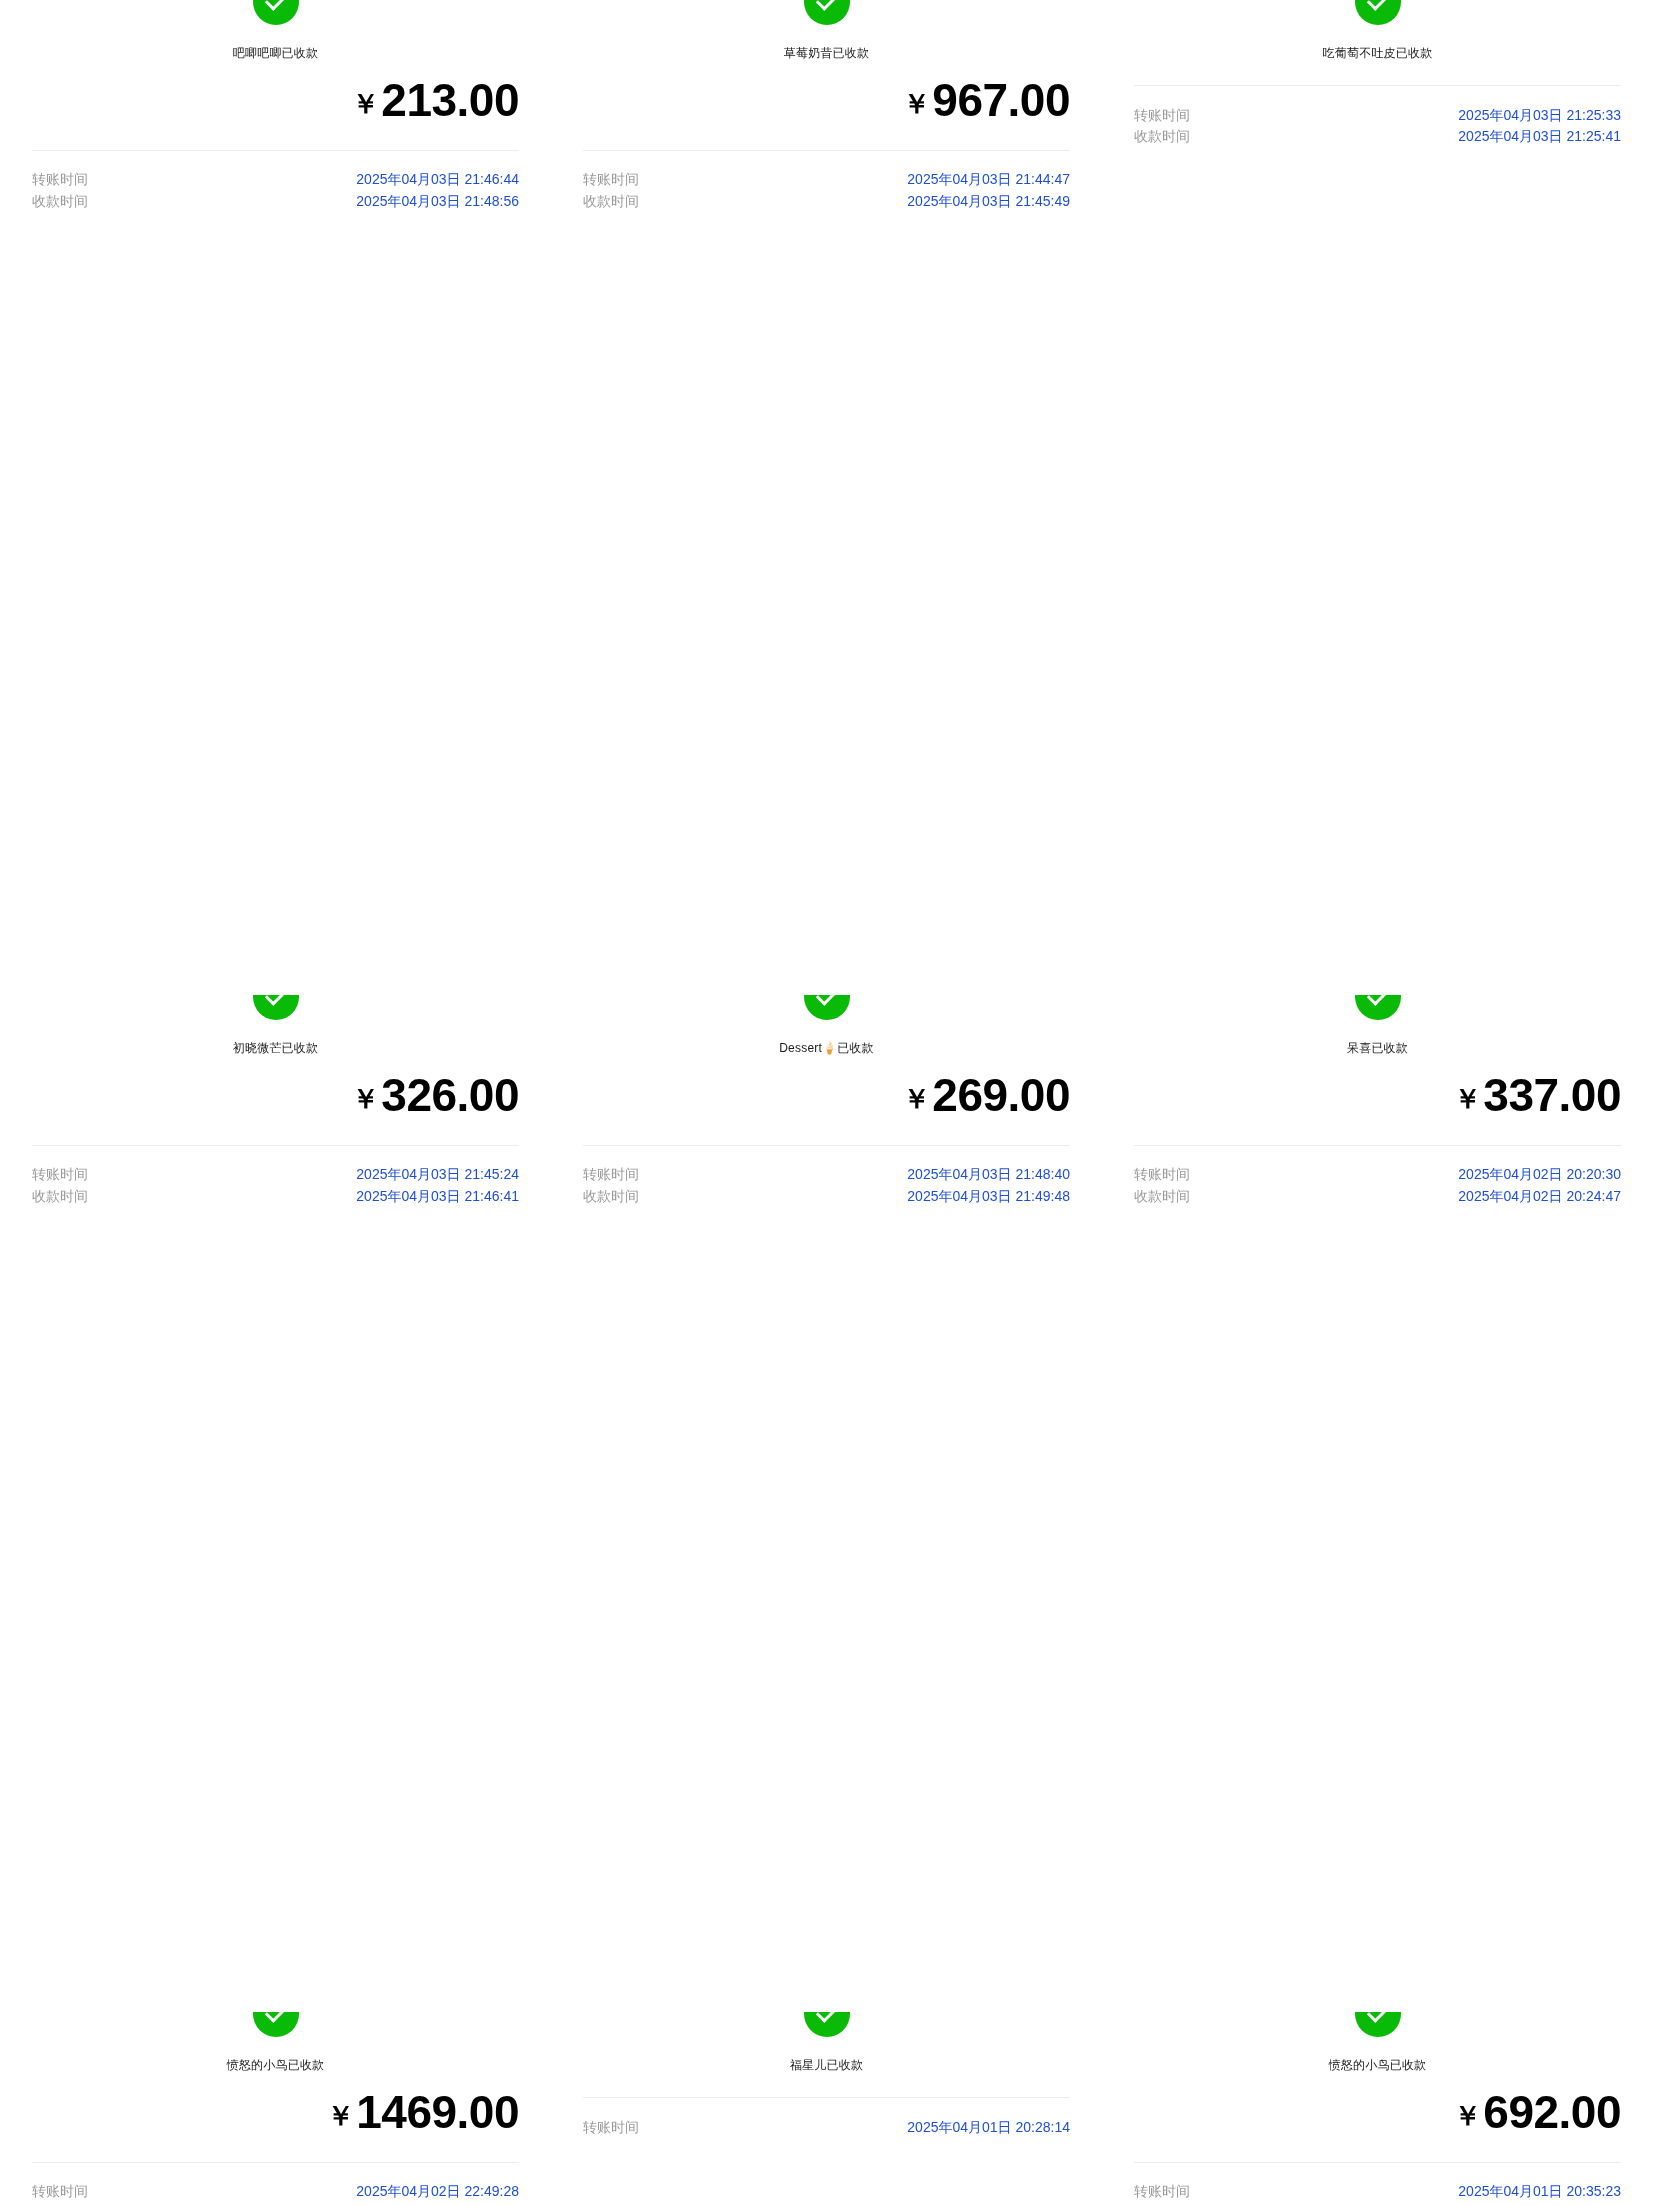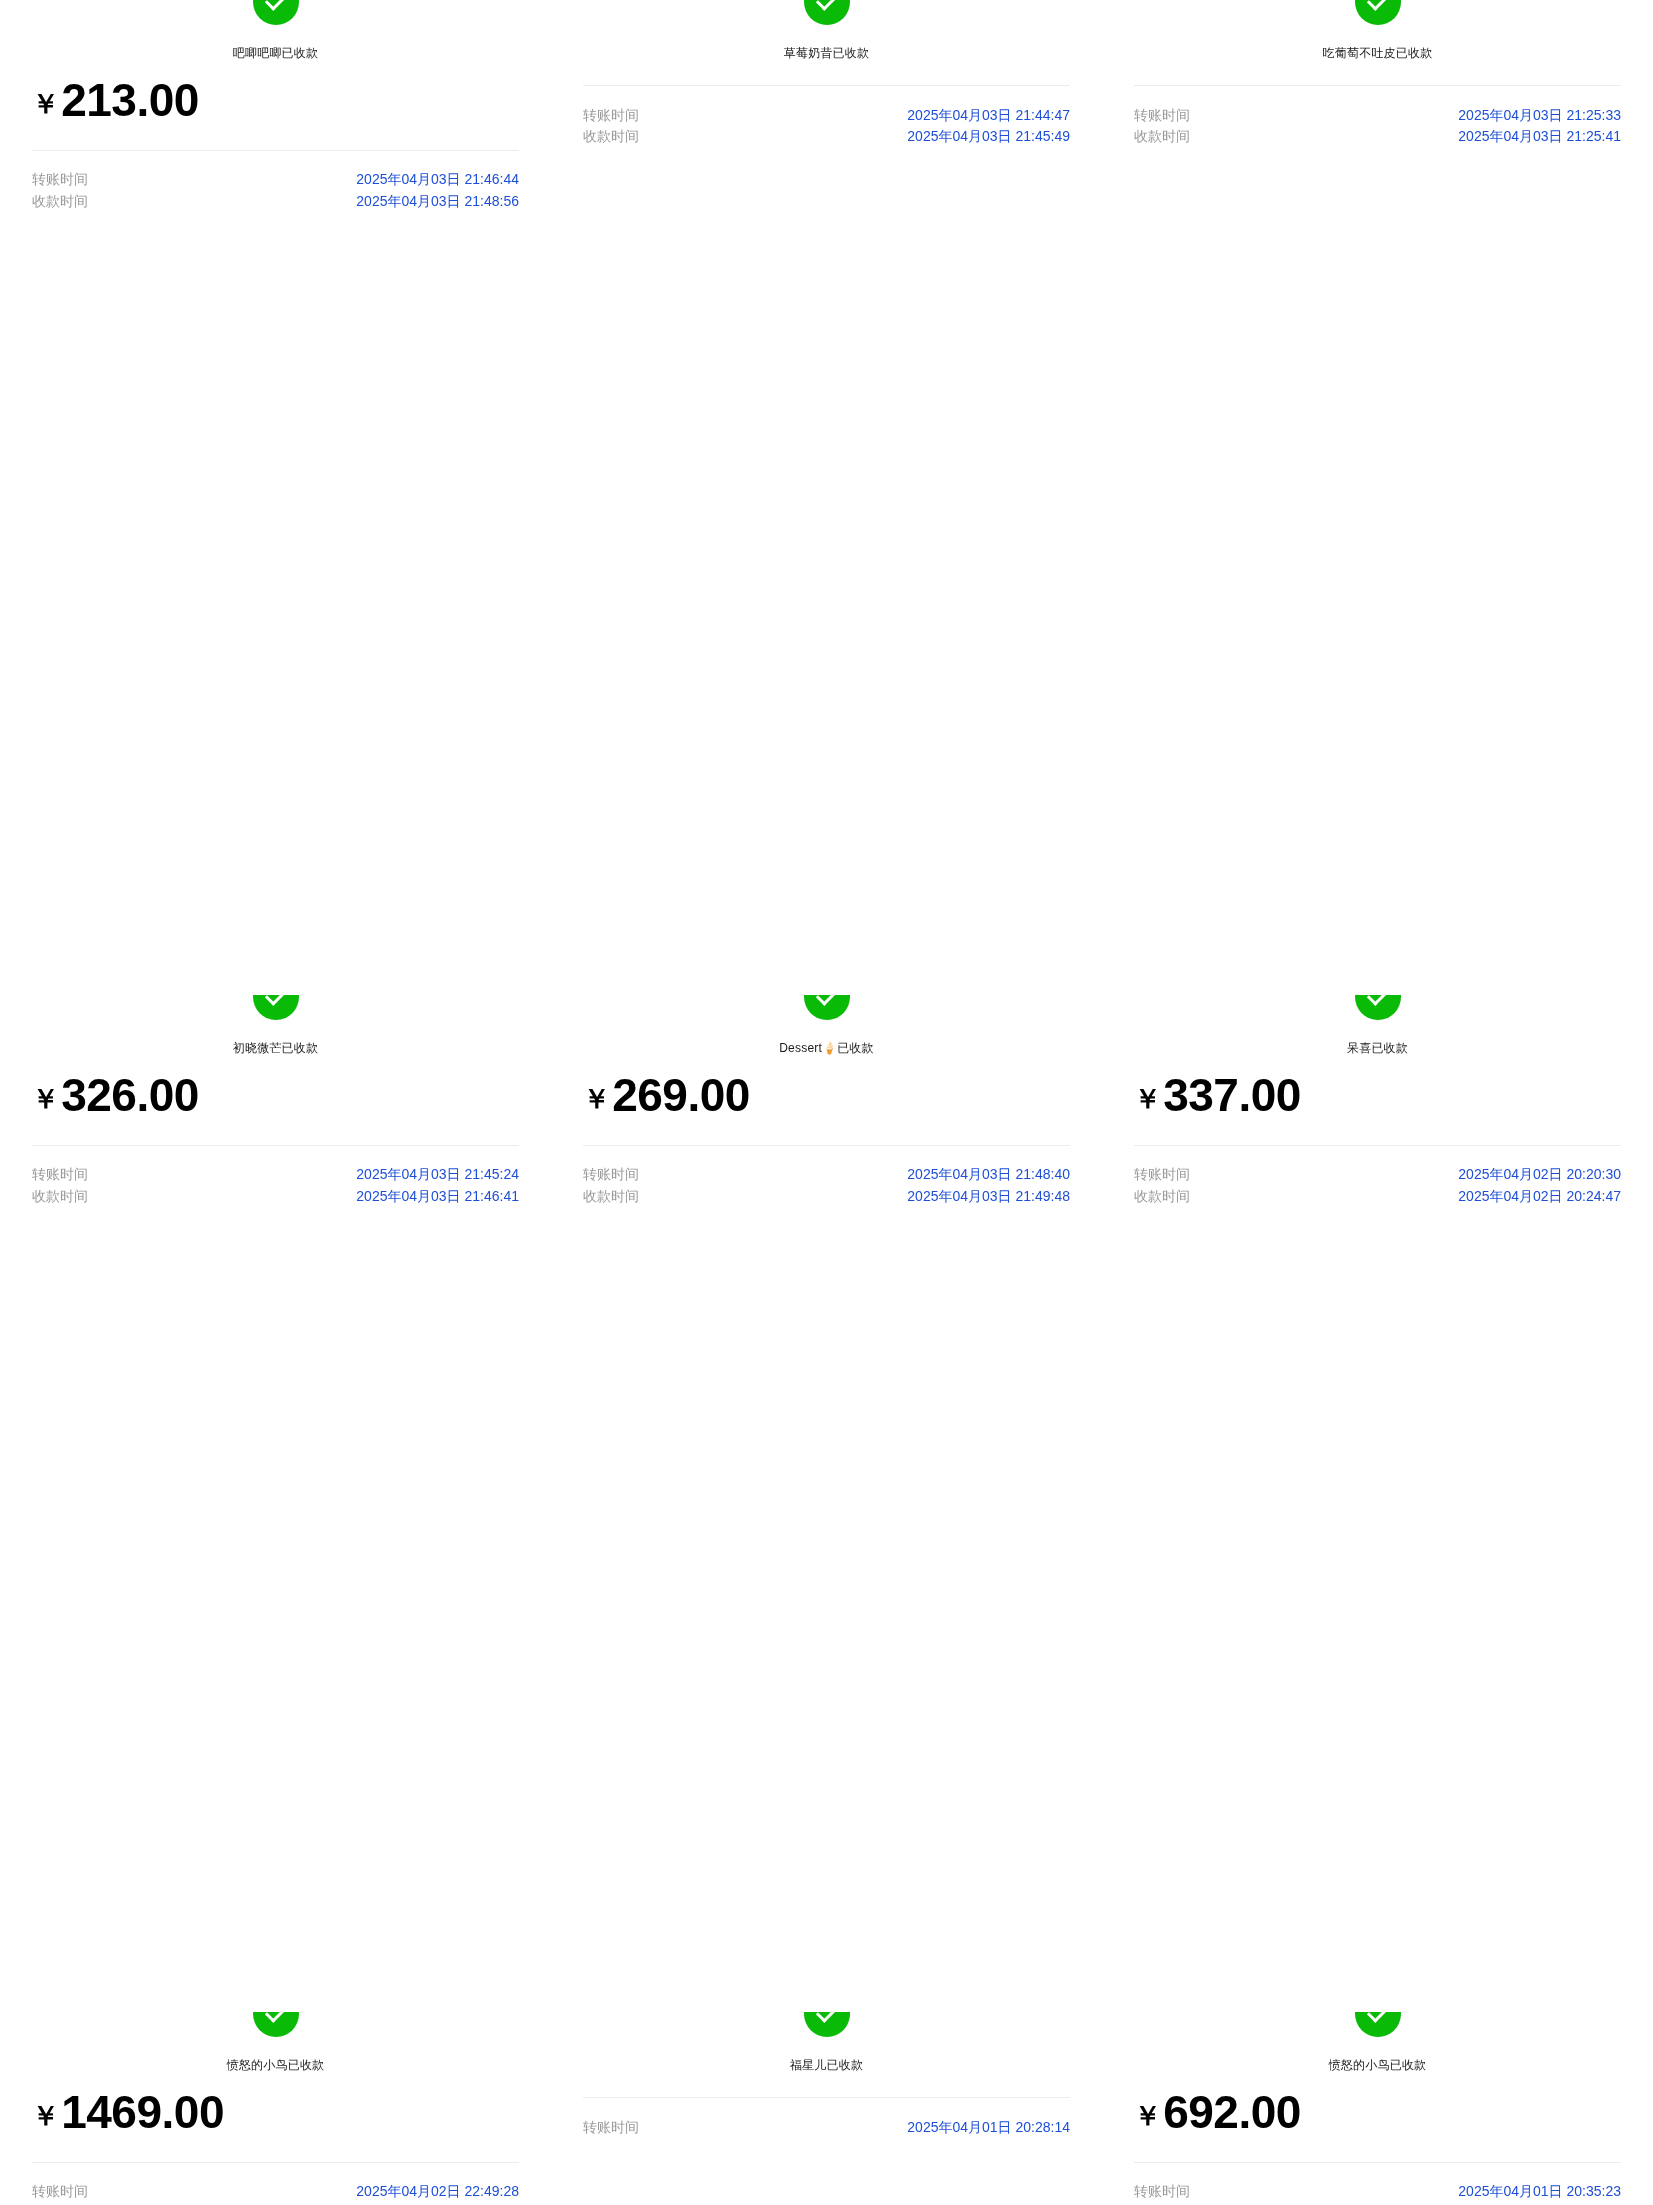--- a/index.html
+++ b/index.html
@@ -60,21 +60,21 @@
   }
   .title {
     text-align: center;
     font-size: 12px;
     line-height: 1.2;
     color: #1a1a1a;
     margin-top: 21px;
     letter-spacing: 0.2px;
   }
   .amount {
-    text-align: left;
+    text-align: right;
     margin-top: 16px;
     color: #000000;
     font-weight: bold;
     line-height: 1.05;
     white-space: nowrap;
   }
   .amount .sym {
     font-size: 27px;
     font-weight: bold;
     vertical-align: 3.2px;
@@ -141,20 +141,23 @@
       </div>
     </div>
   </div>
 
   <div class="cell band1">
     <div class="receipt">
       <div class="check-wrap">
         <div class="check-circle"></div>
       </div>
       <div class="title">草莓奶昔已收款</div>
+      <div class="amount">
+        <span class="sym">￥</span><span class="num">967.00</span>
+      </div>
       <div class="divider"></div>
       <div class="rows">
         <div class="row">
           <span class="label">转账时间</span>
           <span class="value">2025年04月03日 21:44:47</span>
         </div>
         <div class="row">
           <span class="label">收款时间</span>
           <span class="value">2025年04月03日 21:45:49</span>
         </div>

